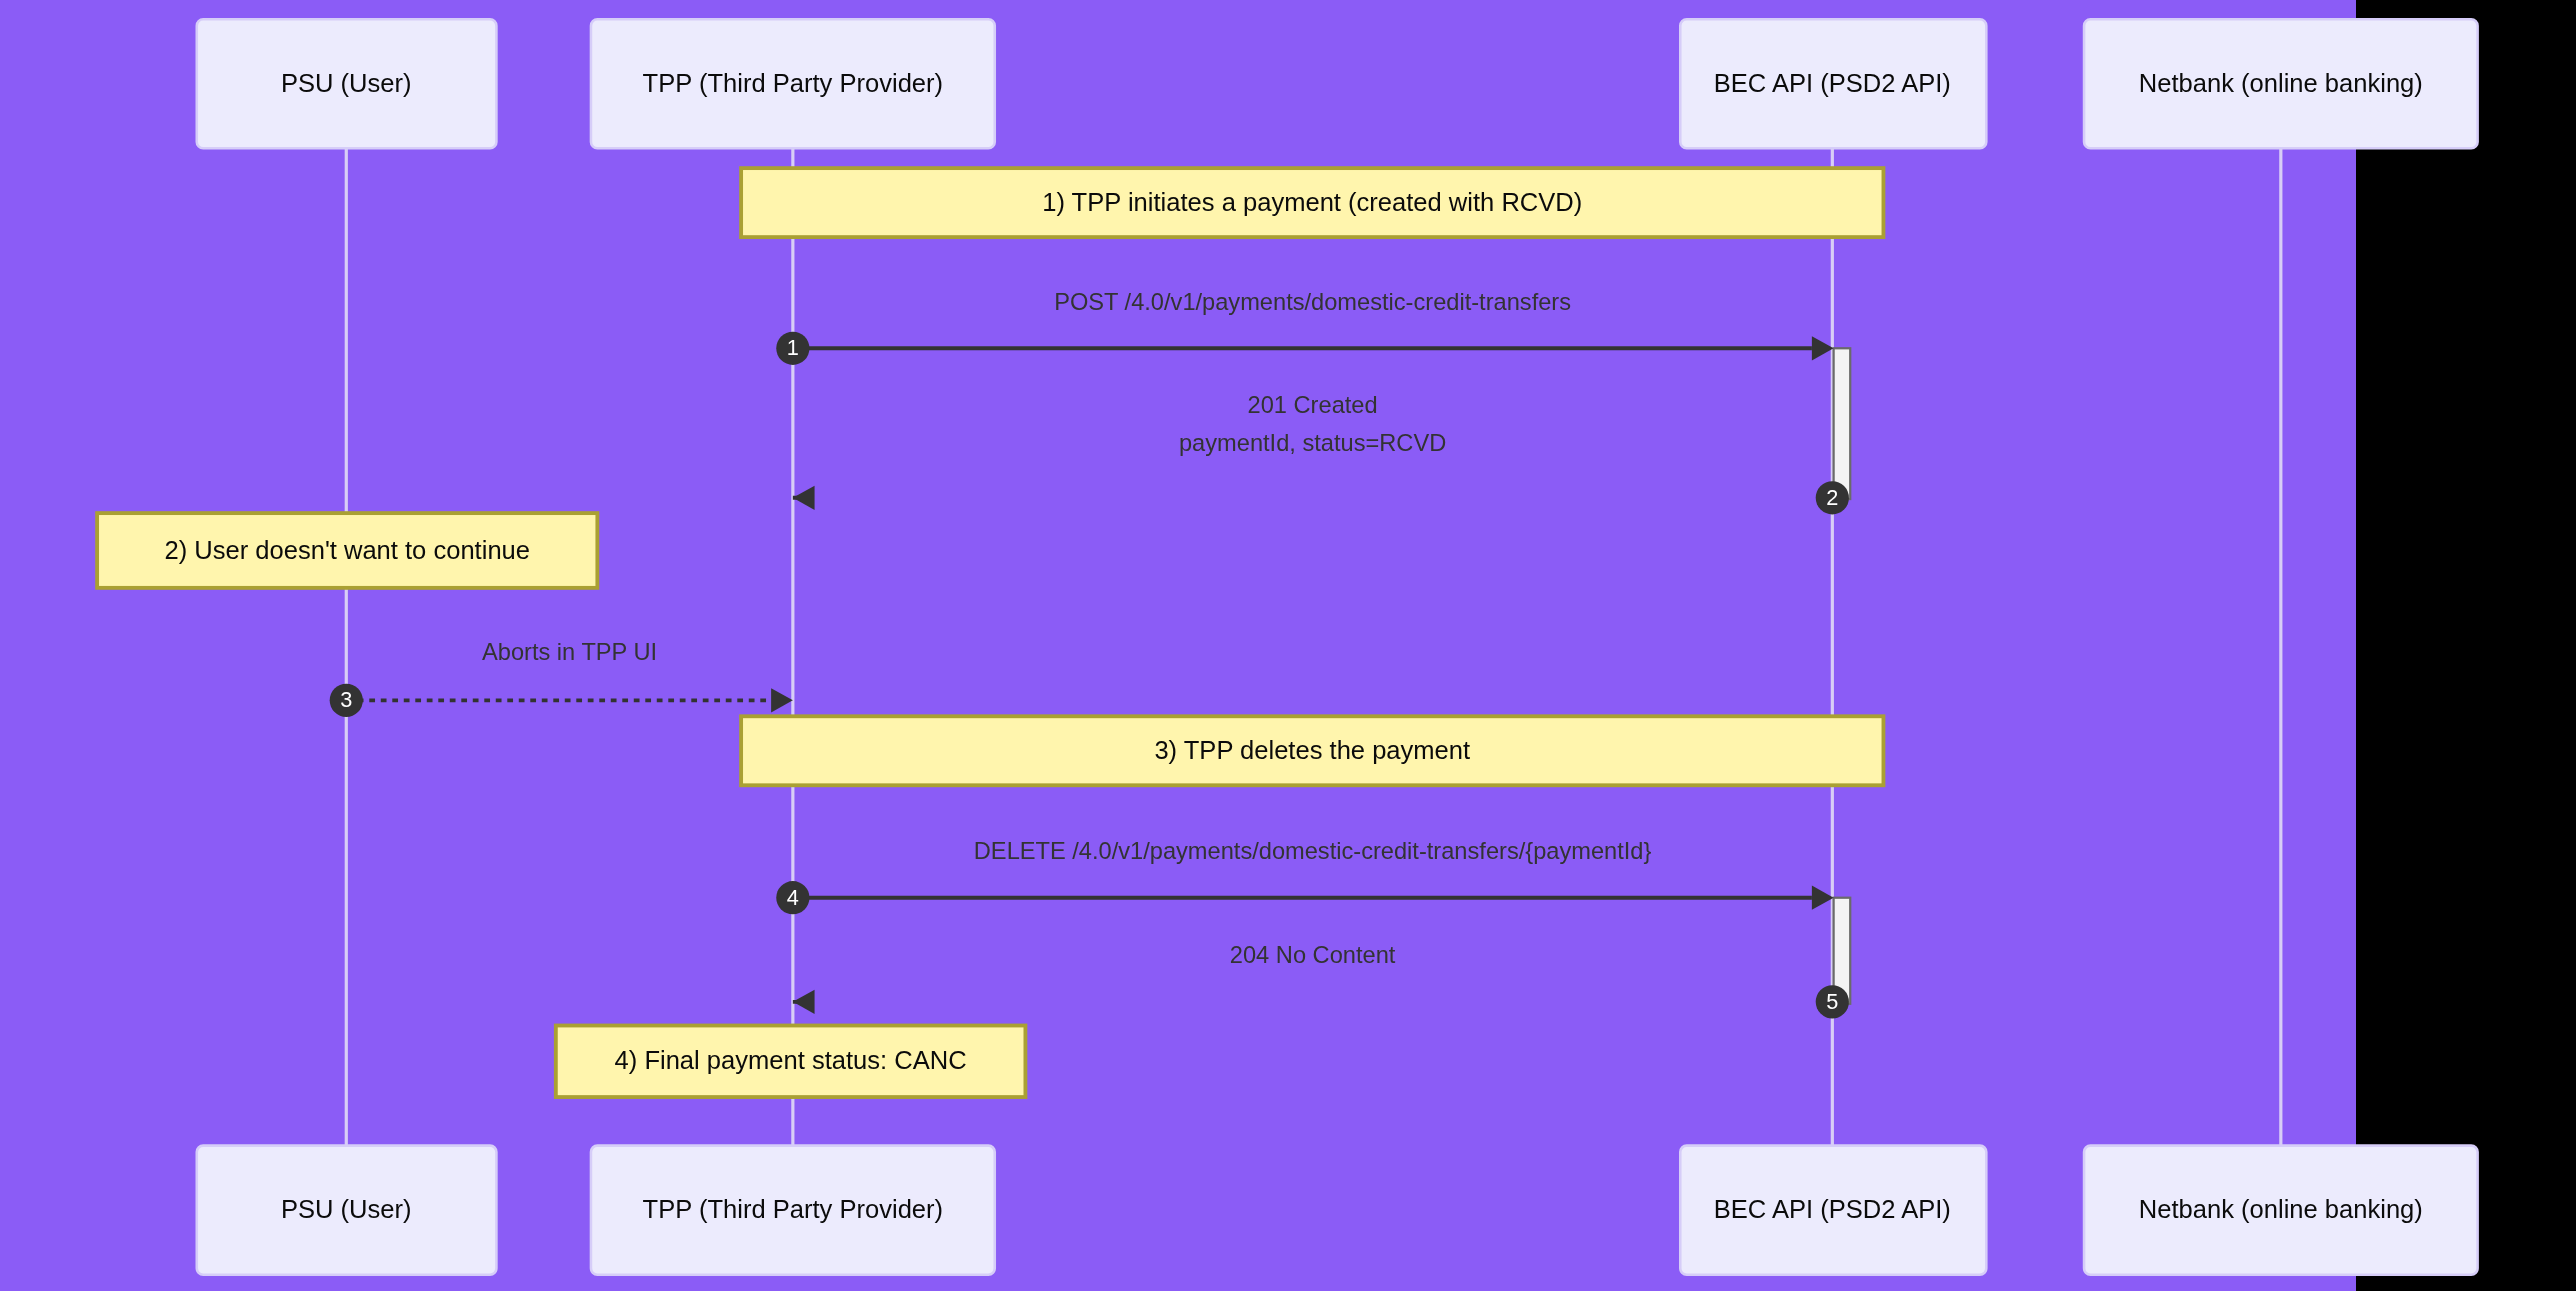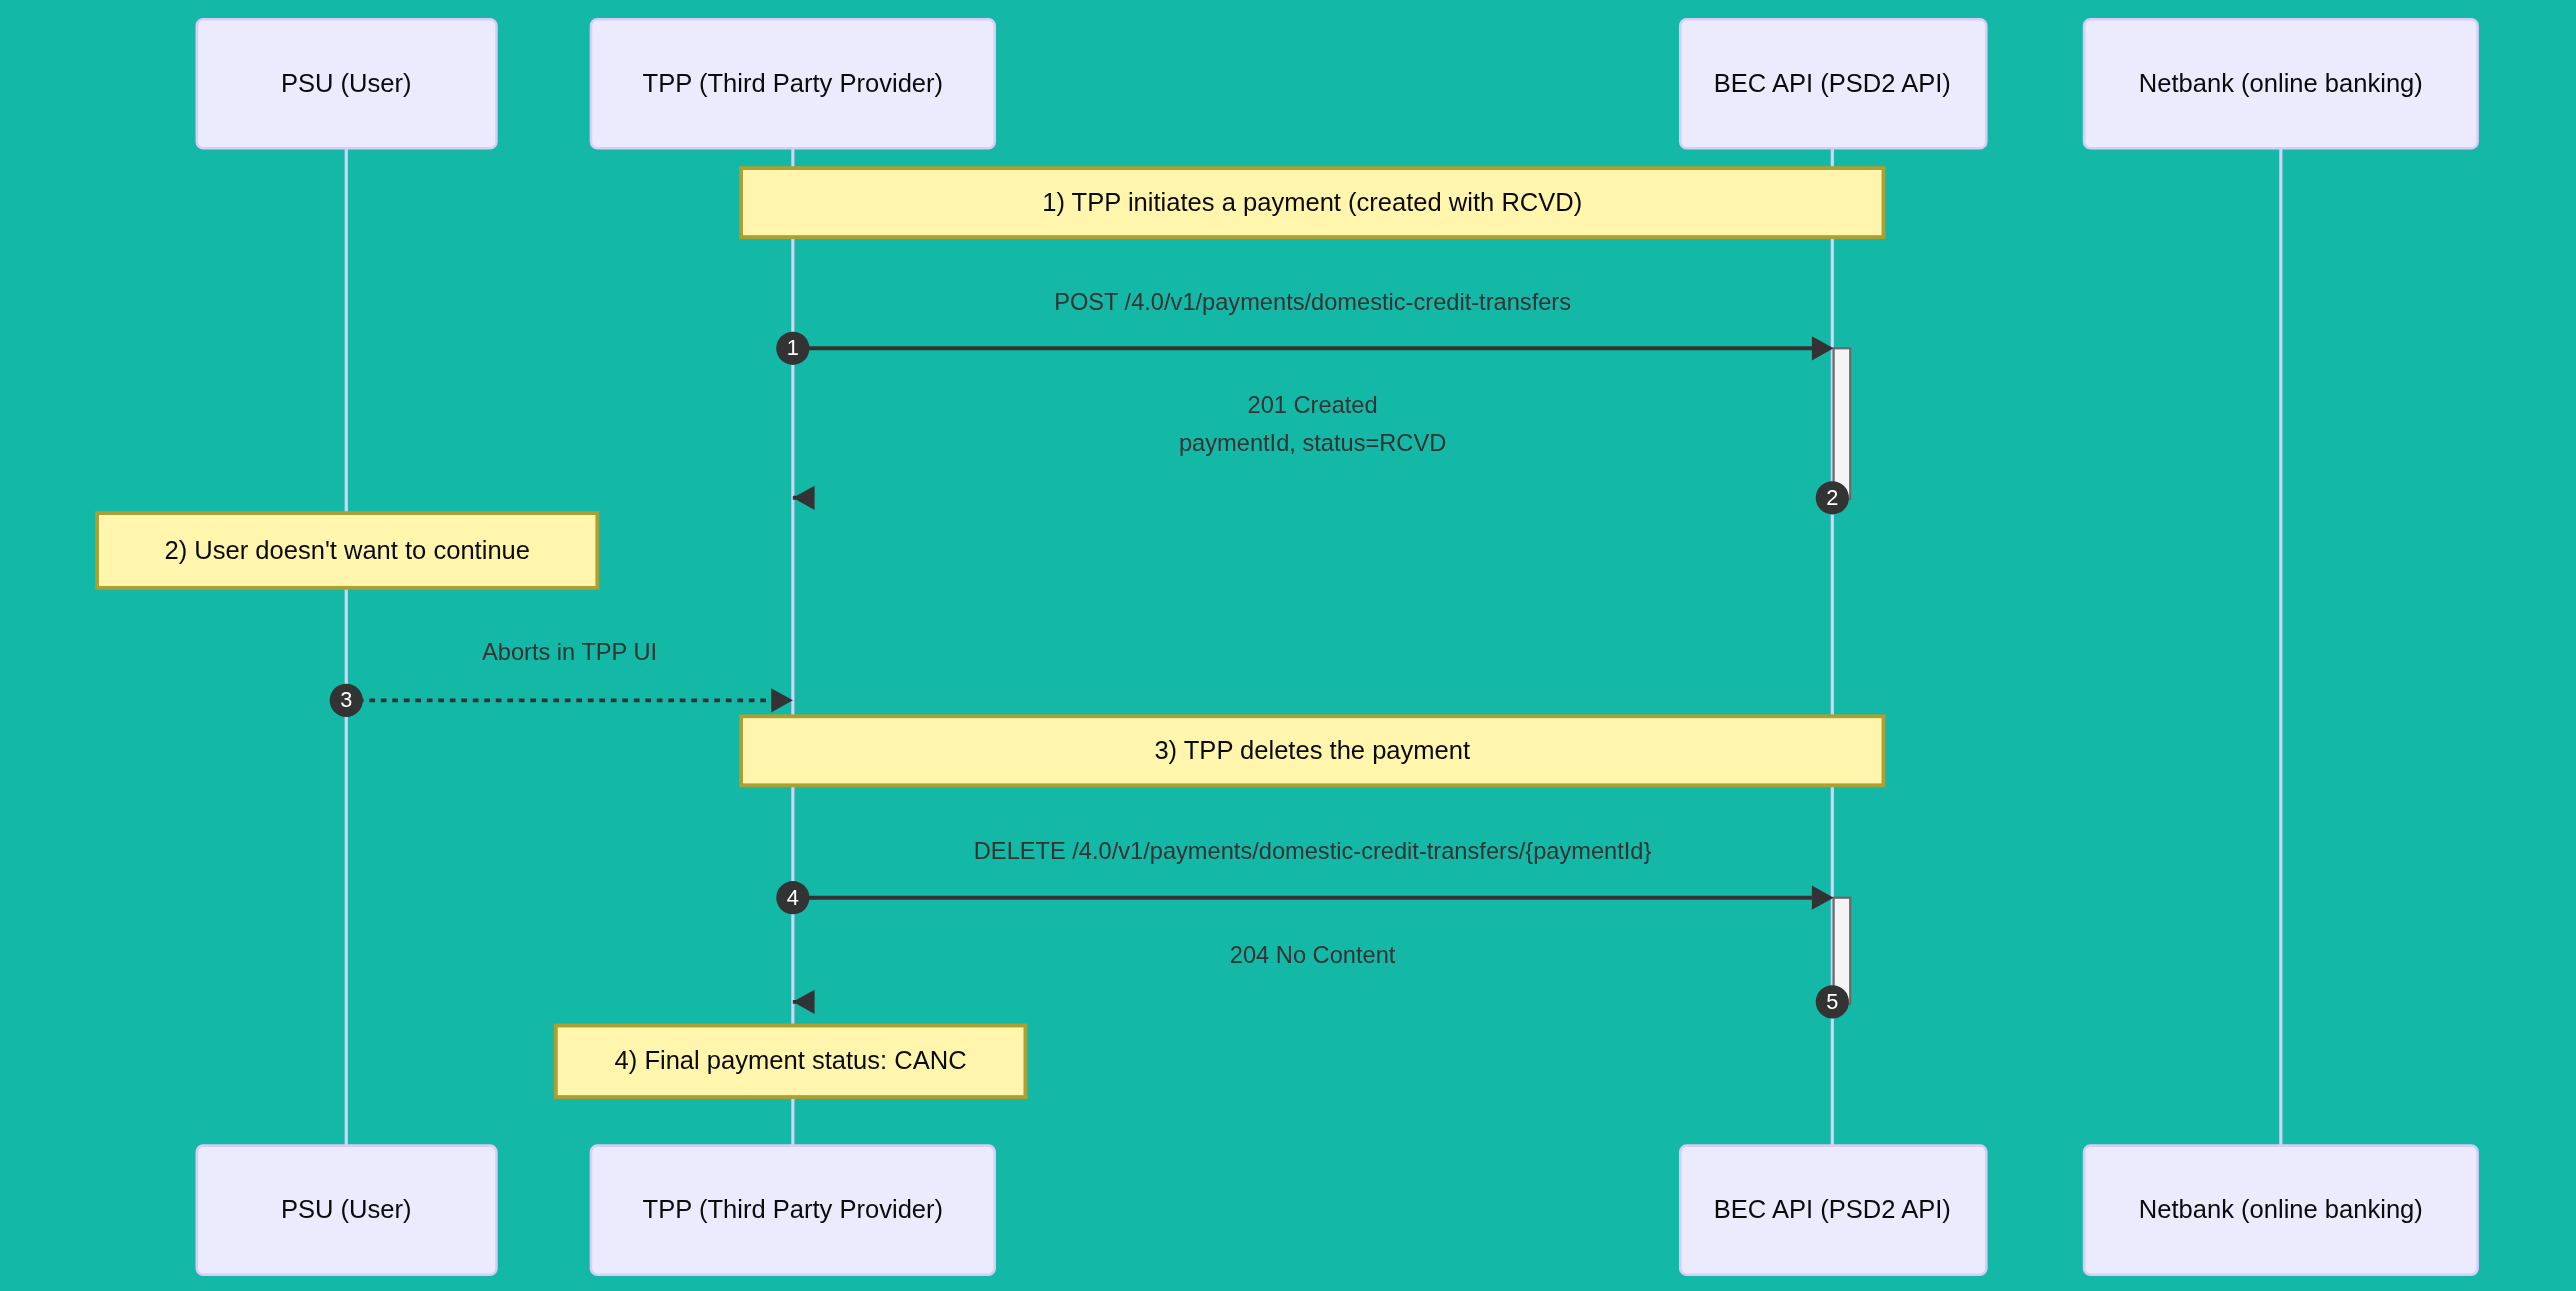--- a/index.html
+++ b/index.html
@@ -8,23 +8,23 @@
     background: #000000;
   }
   body {
     width: 2576px;
     height: 1292px;
     overflow: hidden;
     font-family: "Liberation Sans", sans-serif;
   }
   #diagram-root {
     position: relative;
-    width: 2576px;
+    width: 2356px;
     height: 1292px;
-    background: #14b8a6;
+    background: #8b5cf6;
   }
   svg#seq-svg {
     display: block;
     width: 2576px;
     height: 1292px;
   }
   .actor-box-rect {
     fill: #ECEBFD;
     stroke: #D6CDF8;
     stroke-width: 4;

